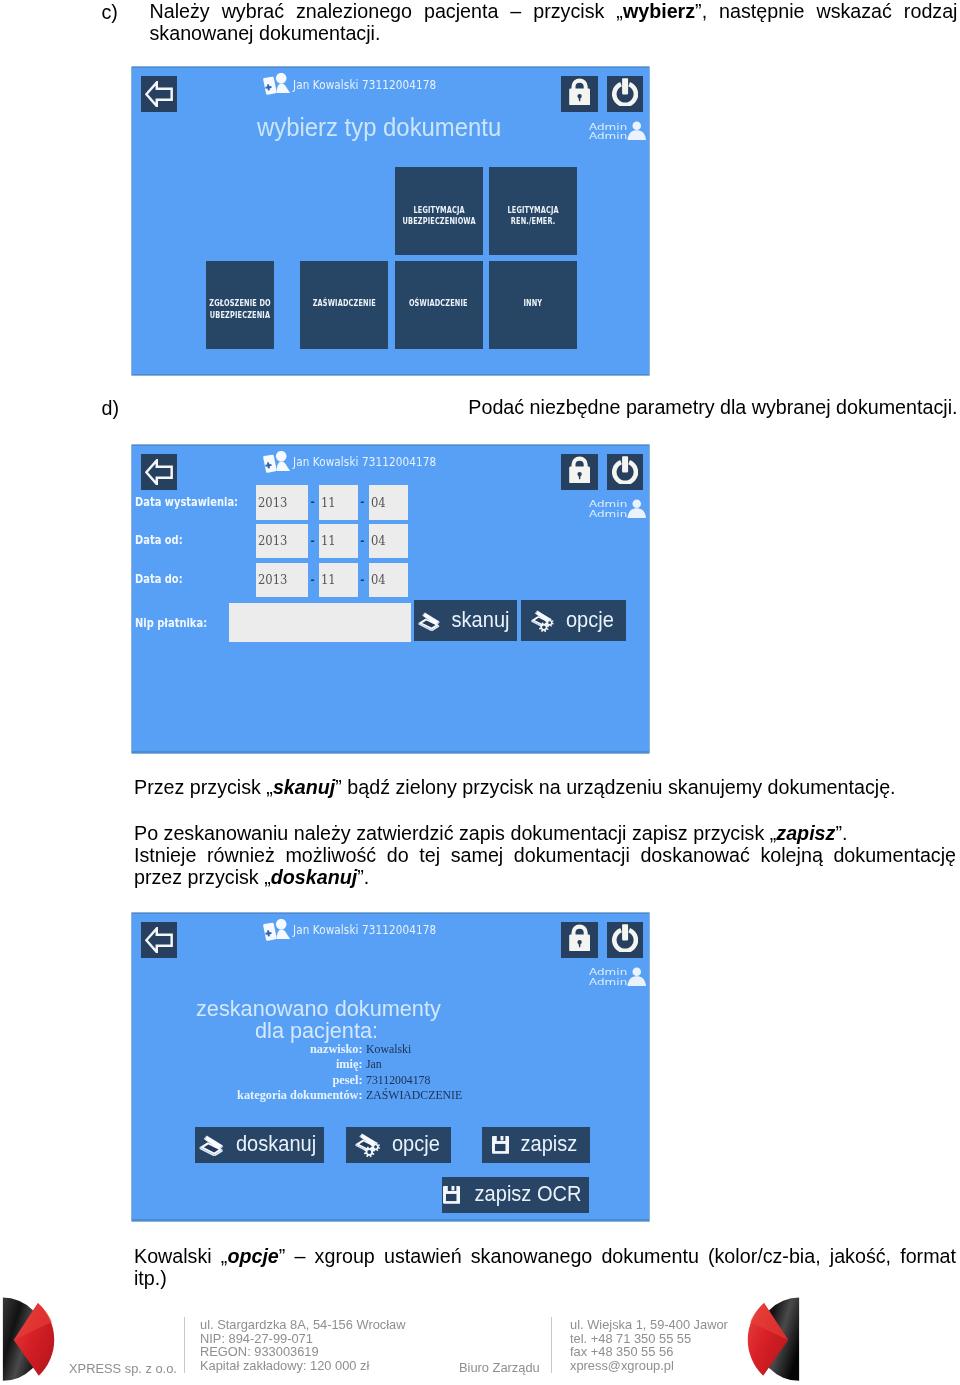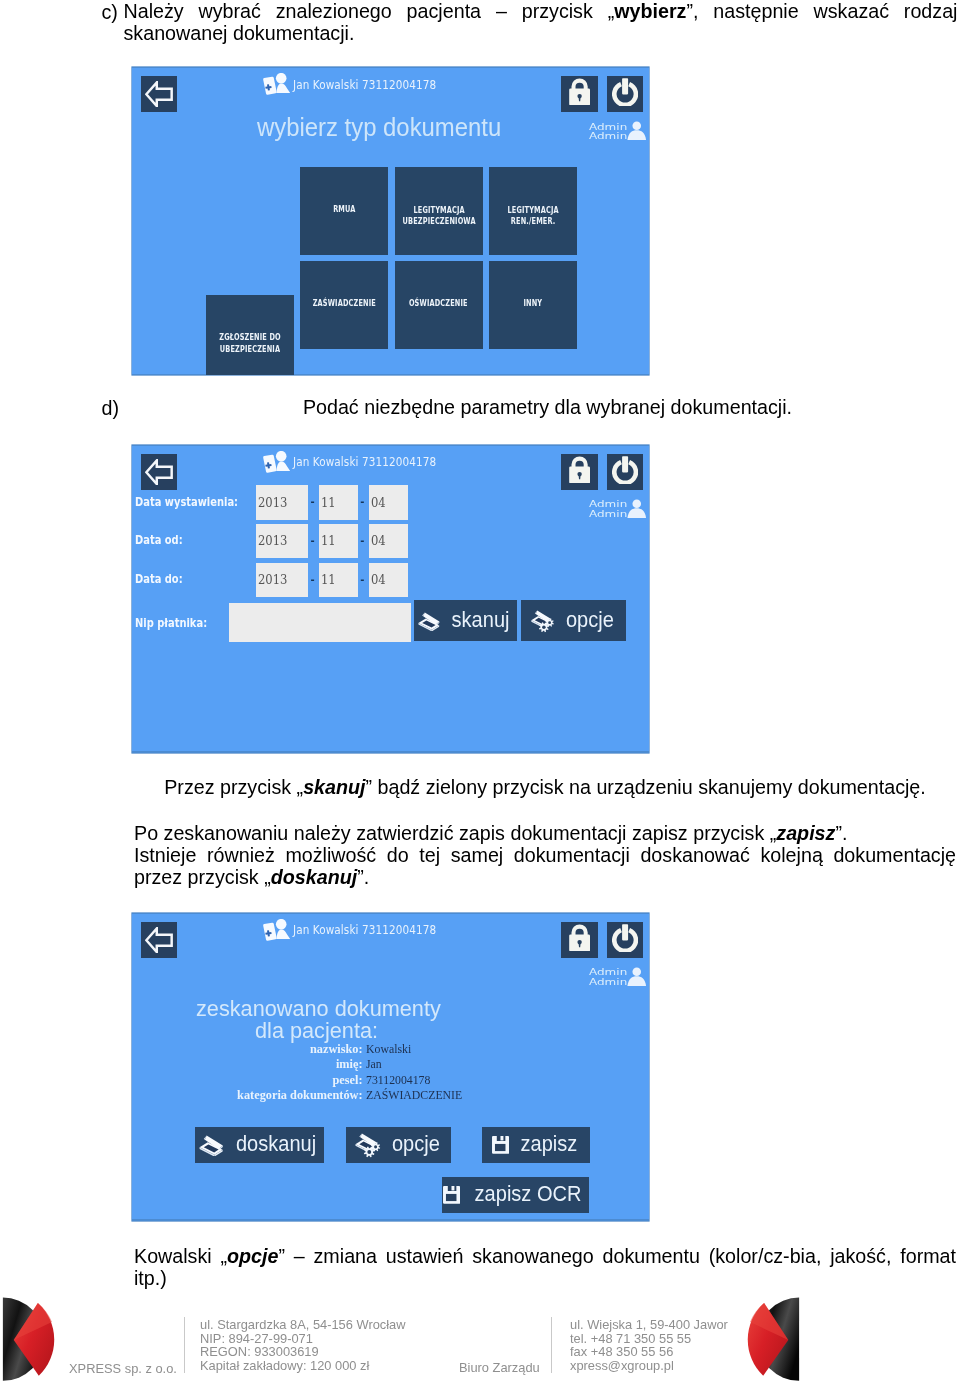--- a/index.html
+++ b/index.html
@@ -43,44 +43,44 @@
   
   .ft{position:absolute;font-family:"Liberation Sans",sans-serif;font-size:13.4px;color:#8f8f8f;
       white-space:nowrap;transform:scaleX(0.96);transform-origin:0 0;line-height:13.7px;}
   .ft-div{position:absolute;width:1px;background:#c9c9c9;}
 </style>
 </head>
 <body>
 
 <div class="abs" style="left:101.5px;top:1px;width:856px;">
   <span class="doc-marker" style="left:0;top:0;">c)</span>
-  <div class="doc-text" style="margin-left:22px;">
+  <div class="doc-text" style="margin-left:48px;">
     <span>Należy wybrać znalezionego pacjenta – przycisk „</span><span class="b">wybierz</span><span>”, następnie wskazać rodzaj skanowanej dokumentacji.</span>
   </div>
 </div>
 
 <div class="abs" style="left:101.5px;top:397px;width:856px;">
   <span class="doc-marker" style="left:0;top:0;">d)</span>
-  <div class="doc-text" style="margin-left:36px;text-align:center;">Podać niezbędne parametry dla wybranej dokumentacji.</div>
-</div>
-
-<div class="abs doc-text" style="left:134px;top:777px;width:822px;text-align:center;white-space:nowrap;">
+  <div class="doc-text" style="margin-left:36px;text-align:right;">Podać niezbędne parametry dla wybranej dokumentacji.</div>
+</div>
+
+<div class="abs doc-text" style="left:134px;top:777px;width:822px;text-align:left;white-space:nowrap;">
   <span>Przez przycisk „</span><span class="b i">skanuj</span><span>” bądź zielony przycisk na urządzeniu skanujemy dokumentację.</span>
 </div>
 
 <div class="abs doc-text" style="left:134px;top:823px;width:822px;text-align:left;white-space:nowrap;">
   <span>Po zeskanowaniu należy zatwierdzić zapis dokumentacji zapisz  przycisk „</span><span class="b i">zapisz</span><span>”.</span>
 </div>
 <div class="abs doc-text justified" style="left:134px;top:845px;width:822px;">Istnieje również możliwość do tej samej dokumentacji doskanować kolejną dokumentację</div>
 <div class="abs doc-text" style="left:134px;top:867px;width:822px;text-align:left;white-space:nowrap;">
   <span>przez przycisk „</span><span class="b i">doskanuj</span><span>”.</span>
 </div>
 
 <div class="abs doc-text" style="left:134px;top:1246px;width:822px;">
-  <span>Kowalski „</span><span class="b i">opcje</span><span>” – zmiana ustawień skanowanego dokumentu (kolor/cz-bia, jakość, format itp.)</span>
+  <span>Kowalski „</span><span class="b i">opcje</span><span>” – xgroup ustawień skanowanego dokumentu (kolor/cz-bia, jakość, format itp.)</span>
 </div>
 <div class="screen" style="left:132.0px;top:66.8px;">
 <div class="scr-topline"></div>
 <div class="scr-botline"></div>
 <div class="iconbtn" style="left:8.7px;top:9.2px;width:36.7px;height:36.2px;">
       <svg class="ico" viewBox="74 124 754 712" width="28.1" height="26.5">
         <path d="M110 480 L390 162 L390 330 L790 330 L790 630 L390 630 L390 798 Z" fill="none" stroke="#f4f6fa" stroke-width="66" stroke-linejoin="miter" stroke-miterlimit="6"></path>
       </svg>
     </div>
 <div class="abs" style="left:130px;top:6.5px;width:28.3px;height:22.2px;"><svg class="ico" viewBox="0 0 283 222" width="28.3" height="22.2">
@@ -110,38 +110,33 @@
     </div>
 <div class="user-block" style="left:456.7px;top:54.8px;">
       <div>Admin</div>
       <div>Admin</div>
     </div>
 <div class="abs" style="left:495.3px;top:54.2px;width:19.5px;height:19.5px;"><svg class="ico" viewBox="0 0 100 100" width="19.5" height="19.5">
         <circle cx="50" cy="24" r="22" fill="#e9f2fd"></circle>
         <path d="M2 98 C8 60 26 48 50 48 C74 48 92 60 98 98 Z" fill="#e9f2fd"></path>
       </svg></div>
 <div class="scr-title" style="left:125.1px;top:45.4px;">wybierz typ dokumentu</div>
-<div class="tile" style="left:168.4px;top:100.2px;width:88.0px;height:88.0px;">
-      <div class="tile-txt" style="position:relative;top:-1.5px">
-        <div>RMUA</div>
-      </div>
-    </div>
 <div class="tile" style="left:262.7px;top:100.2px;width:88.0px;height:88.0px;">
       <div class="tile-txt" style="position:relative;top:5.0px">
         <div>LEGITYMACJA</div>
         <div>UBEZPIECZENIOWA</div>
       </div>
     </div>
 <div class="tile" style="left:357.0px;top:100.2px;width:88.0px;height:88.0px;">
       <div class="tile-txt" style="position:relative;top:5.0px">
         <div>LEGITYMACJA</div>
         <div>REN./EMER.</div>
       </div>
     </div>
-<div class="tile" style="left:74.1px;top:194.1px;width:88.0px;height:88.0px;margin-top:34px;">
+<div class="tile" style="left:74.1px;top:194.1px;width:68px;height:88.0px;">
       <div class="tile-txt" style="position:relative;top:5.0px">
         <div>ZGŁOSZENIE DO</div>
         <div>UBEZPIECZENIA</div>
       </div>
     </div>
 <div class="tile" style="left:168.4px;top:194.1px;width:88.0px;height:88.0px;">
       <div class="tile-txt" style="position:relative;top:-1.5px">
         <div>ZAŚWIADCZENIE</div>
       </div>
     </div>

